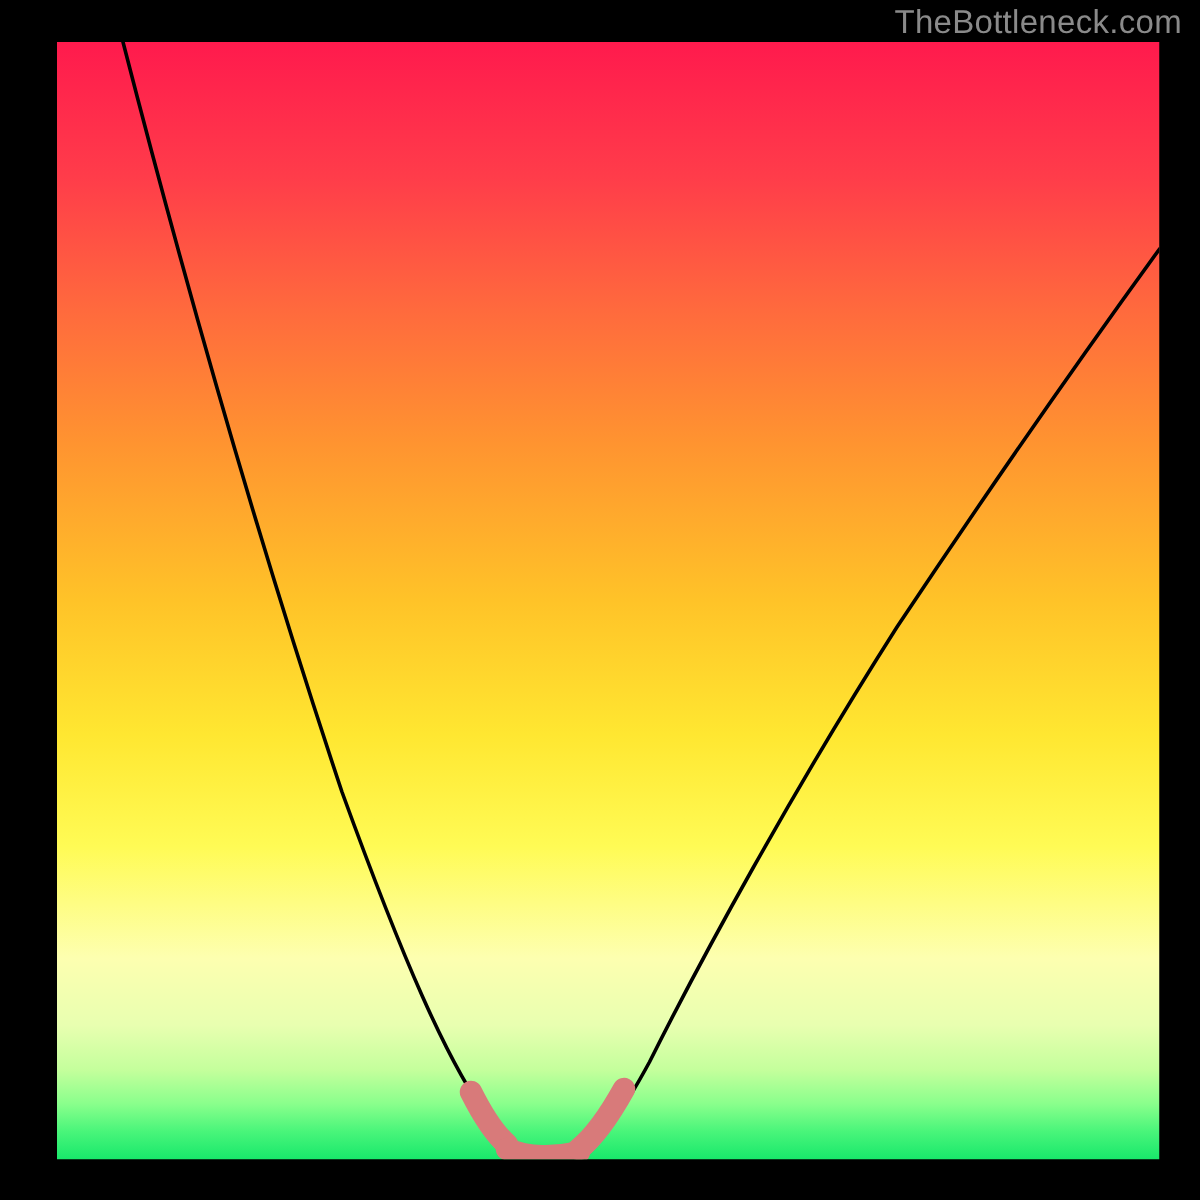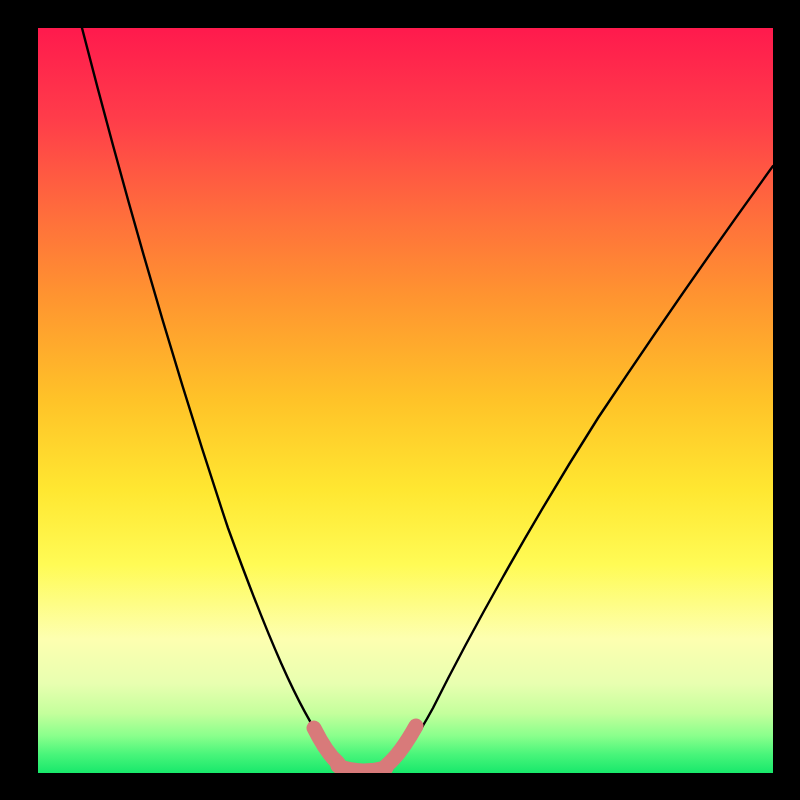--- a/index.html
+++ b/index.html
@@ -61,20 +61,21 @@
     inset: 0;
     width: 100%;
     height: 100%;
   }
 </style>
 </head>
 <body>
 
 <div class="frame">
 
+  <div class="watermark">TheBottleneck.com</div>
 
   <div class="plot-area">
     <div class="gradient"></div>
 
     <svg class="curve" viewBox="0 0 735 745" preserveAspectRatio="none">
       <path d="M 44 0
                C 80 140, 130 320, 190 500
                C 230 610, 260 680, 288 718
                C 300 732, 309 740, 318 742
                C 328 744, 340 744, 350 740

